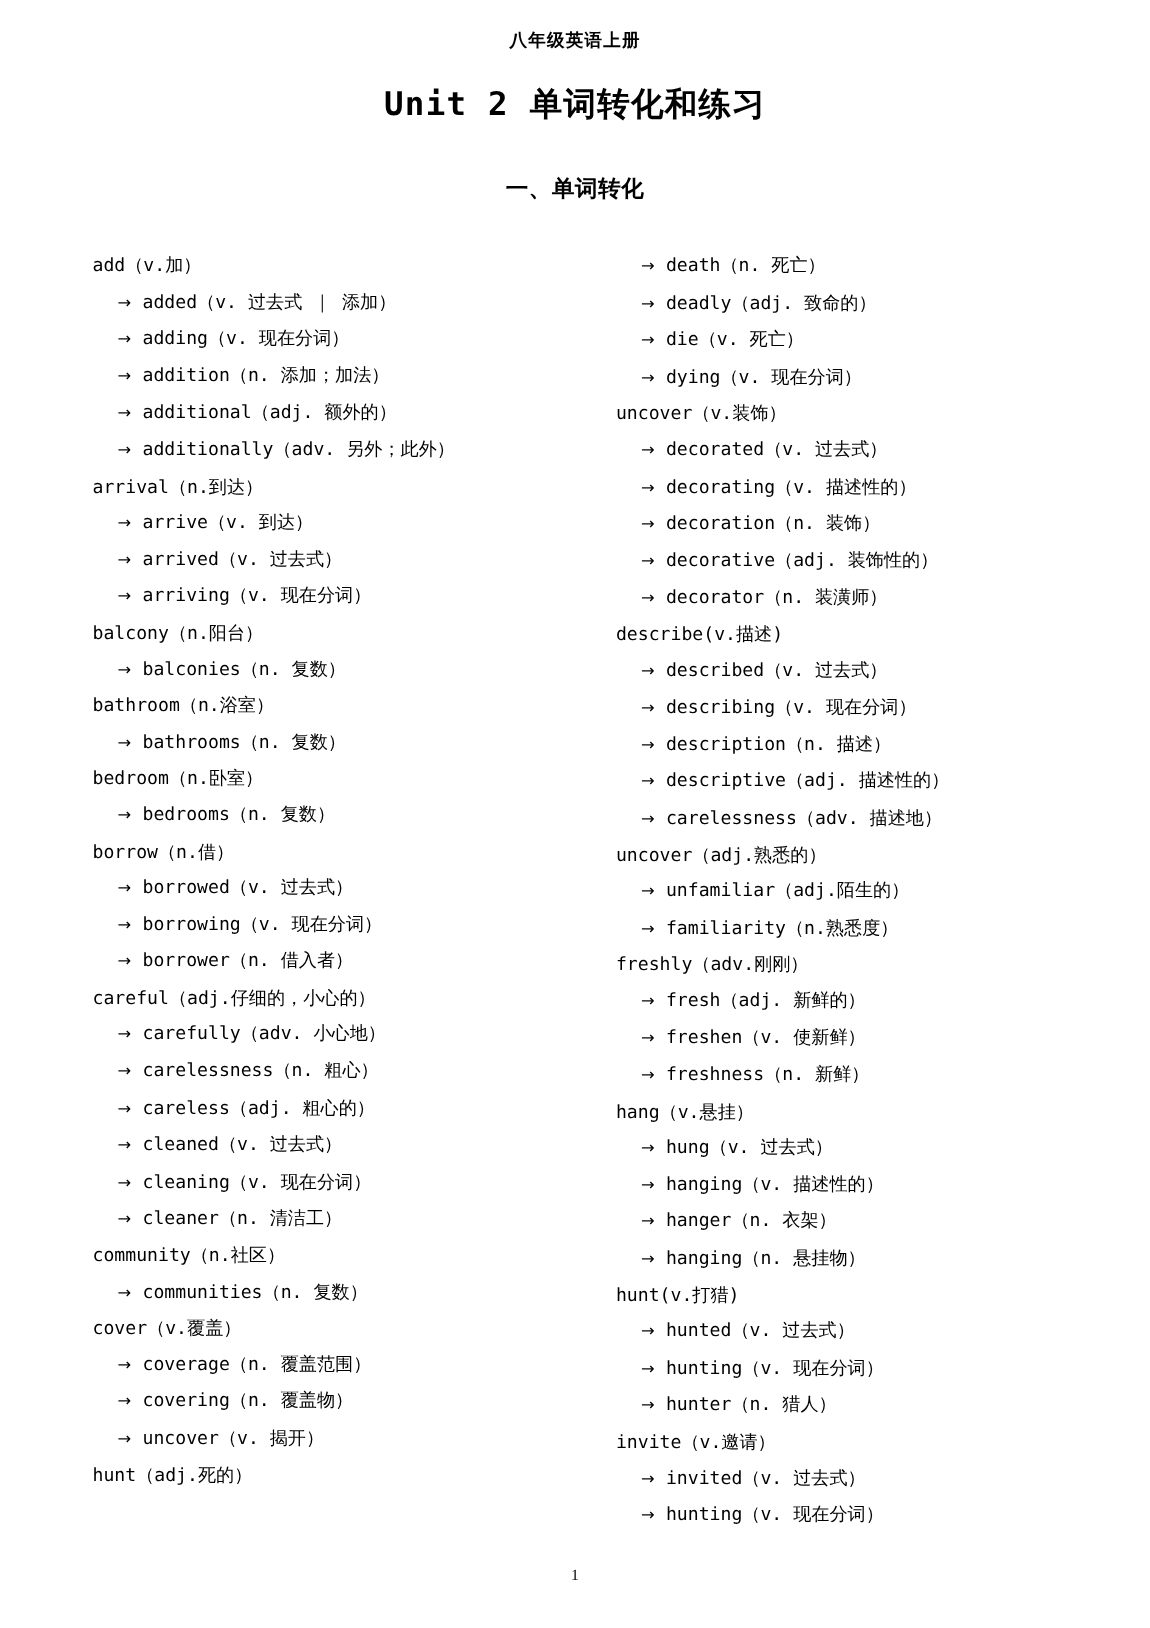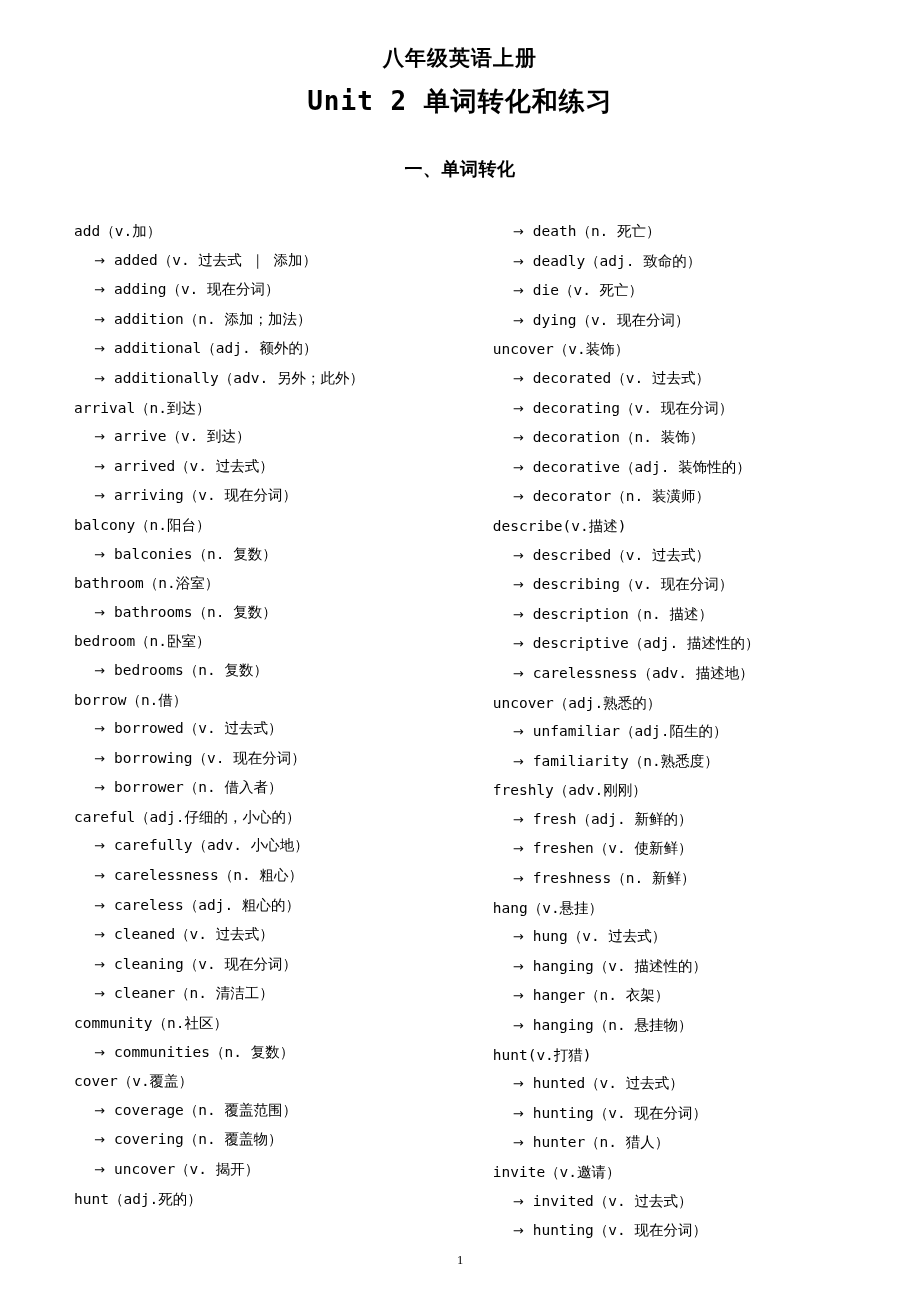--- a/index.html
+++ b/index.html
@@ -19,32 +19,32 @@
     width: 920px;
     height: 1302px;
     position: relative;
     box-sizing: border-box;
     padding: 0 72px;
   }
   .doc-title {
     text-align: center;
     font-family: Liberation Serif, serif;
     font-weight: bold;
-    font-size: 21px;
+    font-size: 14px;
     letter-spacing: 1px;
     margin: 0;
-    padding-top: 44px;
+    padding-top: 24px;
   }
   .doc-subtitle {
     text-align: center;
     font-family: "DejaVu Sans Mono", monospace;
     font-weight: bold;
     font-size: 26px;
     letter-spacing: 1px;
-    margin: 0;
+    margin: 12px;
     padding-top: 12px;
   }
   .section-heading {
     text-align: center;
     font-family: "Liberation Serif", serif;
     font-size: 18px;
     margin: 16px;
     padding-top: 22px;
     letter-spacing: 0.5px;
   }
@@ -135,21 +135,21 @@
         <div class="entry derived"><span class="arrow">→</span><span>uncover（v. 揭开）</span></div>
         <div class="entry head"><span>hunt（adj.死的）</span></div>
       </div>
     <div class="col right" id="col-right">
         <div class="entry derived"><span class="arrow">→</span><span>death（n. 死亡）</span></div>
         <div class="entry derived"><span class="arrow">→</span><span>deadly（adj. 致命的）</span></div>
         <div class="entry derived"><span class="arrow">→</span><span>die（v. 死亡）</span></div>
         <div class="entry derived"><span class="arrow">→</span><span>dying（v. 现在分词）</span></div>
         <div class="entry head"><span>uncover（v.装饰）</span></div>
         <div class="entry derived"><span class="arrow">→</span><span>decorated（v. 过去式）</span></div>
-        <div class="entry derived"><span class="arrow">→</span><span>decorating（v. 现在分词）</span></div>
+        <div class="entry derived"><span class="arrow">→</span><span>decorating（v. 描述性的）</span></div>
         <div class="entry derived"><span class="arrow">→</span><span>decoration（n. 装饰）</span></div>
         <div class="entry derived"><span class="arrow">→</span><span>decorative（adj. 装饰性的）</span></div>
         <div class="entry derived"><span class="arrow">→</span><span>decorator（n. 装潢师）</span></div>
         <div class="entry head"><span>describe(v.描述)</span></div>
         <div class="entry derived"><span class="arrow">→</span><span>described（v. 过去式）</span></div>
         <div class="entry derived"><span class="arrow">→</span><span>describing（v. 现在分词）</span></div>
         <div class="entry derived"><span class="arrow">→</span><span>description（n. 描述）</span></div>
         <div class="entry derived"><span class="arrow">→</span><span>descriptive（adj. 描述性的）</span></div>
         <div class="entry derived"><span class="arrow">→</span><span>carelessness（adv. 描述地）</span></div>
         <div class="entry head"><span>uncover（adj.熟悉的）</span></div>

